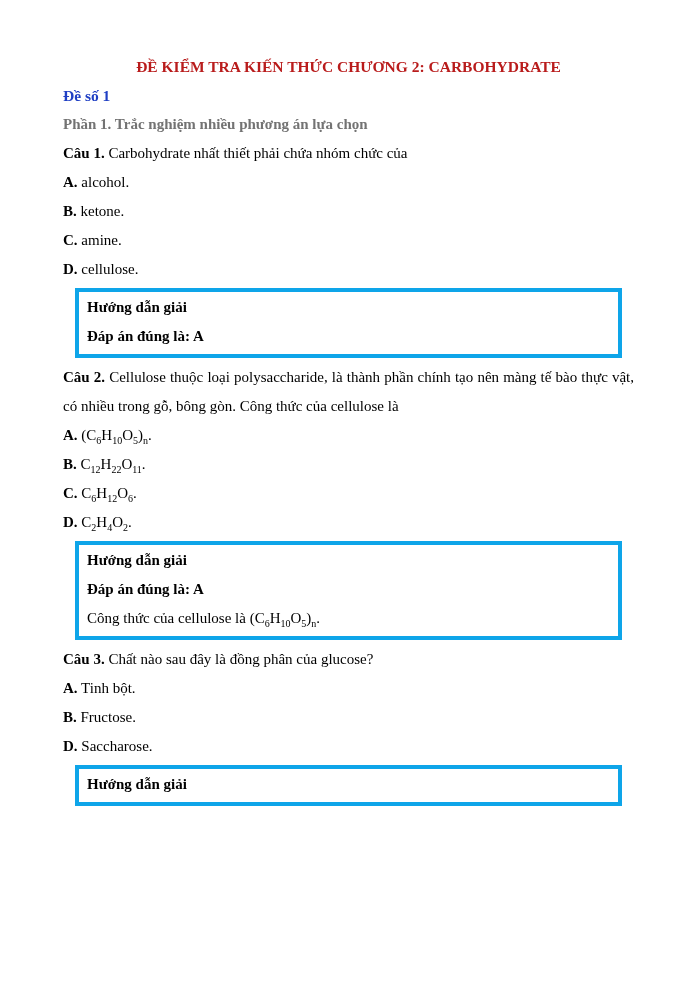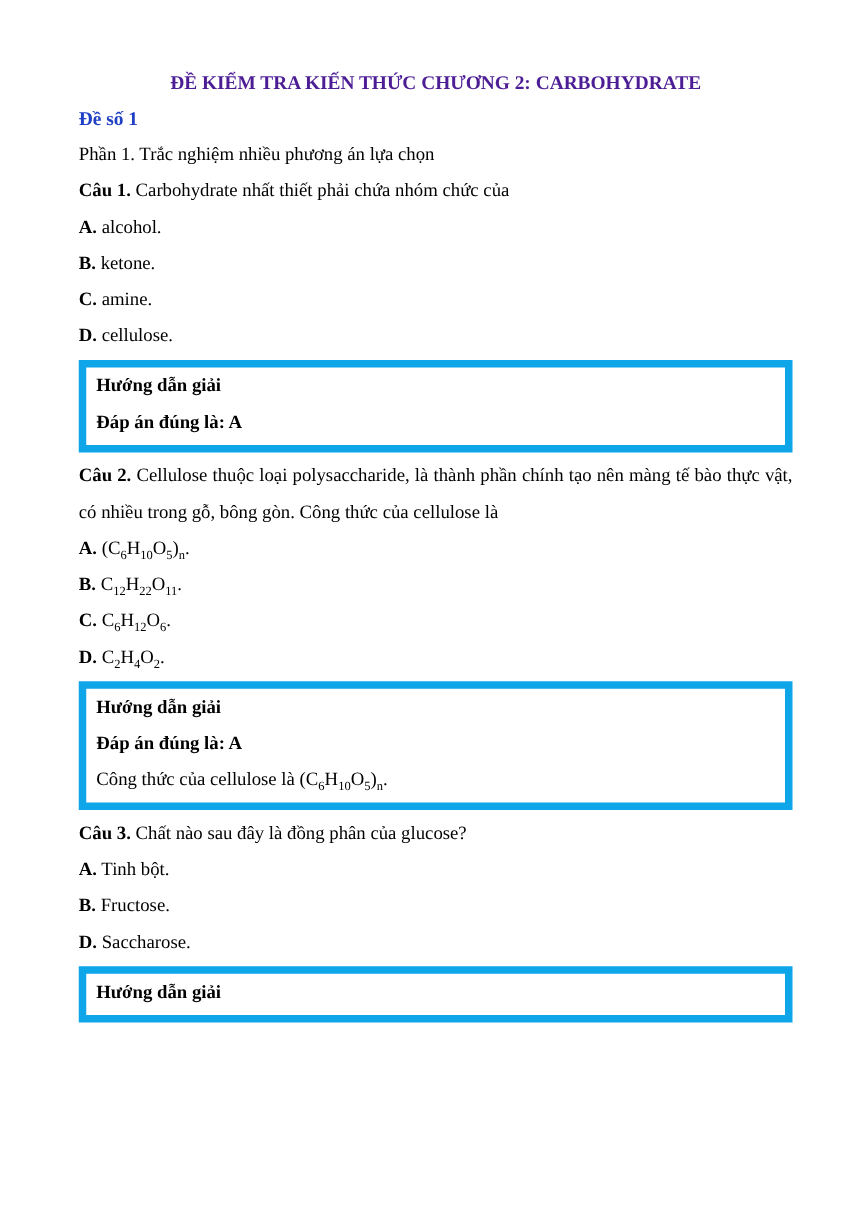--- a/index.html
+++ b/index.html
@@ -21,38 +21,38 @@
     background: #ffffff;
     overflow: hidden;
   }
   p { margin: 0; line-height: 29px; }
   b { font-weight: bold; }
   sub { font-size: 10px; line-height: 0; }
 
   .doc-title {
     text-align: center;
     font-weight: bold;
-    color: #4c1d95;
+    color: #b91c1c;
     font-size: 15.5px;
   }
   .doc-subtitle {
     text-align: left;
     font-weight: bold;
     color: #1f3fc4;
     font-size: 15.5px;
   }
   .section-heading {
-    color: #000000;
-    font-weight: normal;
+    color: #737373;
+    font-weight: bold;
   }
   .justify { text-align: justify; }
 
   .solution {
-    border: 6px solid #0ea5e9;
-    margin: 4px 0 5px;
+    border: 4px solid #0ea5e9;
+    margin: 4px 12px 5px;
     padding: 1px 8px 3px;
   }
 </style>
 </head>
 <body>
 
 <div class="page">
 
   <p class="doc-title">ĐỀ KIỂM TRA KIẾN THỨC CHƯƠNG 2: CARBOHYDRATE</p>
   <p class="doc-subtitle">Đề số 1</p>

